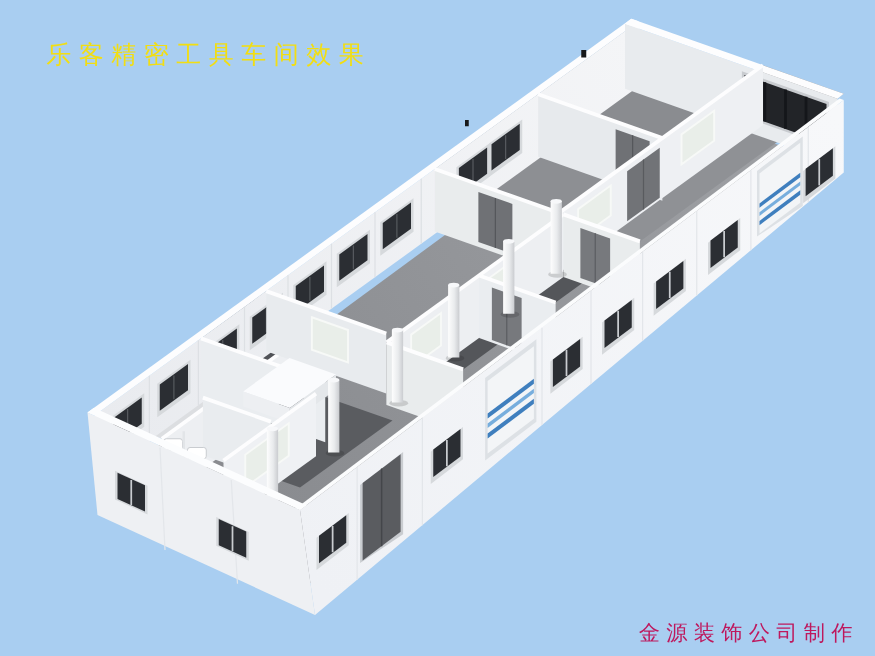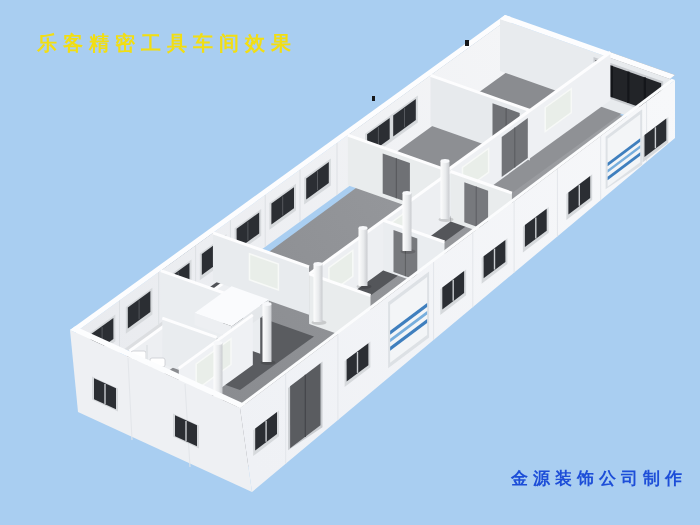--- a/index.html
+++ b/index.html
@@ -3,30 +3,30 @@
 <meta charset="utf-8">
 <style>
   html,body{margin:0;padding:0;}
   body{
     width:700px;height:525px;
     background:#A9CEF1;
     position:relative;overflow:hidden;
     font-family:"DejaVu Sans", sans-serif;
   }
   .stage{position:absolute;left:0;top:0;width:700px;height:525px;}
-  .caption{position:absolute;font-weight:bold;white-space:nowrap;}
+  .caption{position:absolute;font-weight:normal;white-space:nowrap;}
   .caption-title{
     left:37px;top:30px;
     font-size:20px;letter-spacing:6px;
     color:#F2DE12;
   }
   .caption-credit{
-    left:511px;top:467px;
+    left:511px;top:495px;
     font-size:17px;letter-spacing:5px;
-    color:#1d4ed8;
+    color:#be185d;
   }
   svg{display:block;}
 </style>
 </head>
 <body>
 
 <div class="stage">
 <svg width="700" height="525" viewBox="0 0 700 525" xmlns="http://www.w3.org/2000/svg">
   <defs>
     <linearGradient id="floorGrad" gradientUnits="userSpaceOnUse" x1="120" y1="430" x2="640" y2="70">

